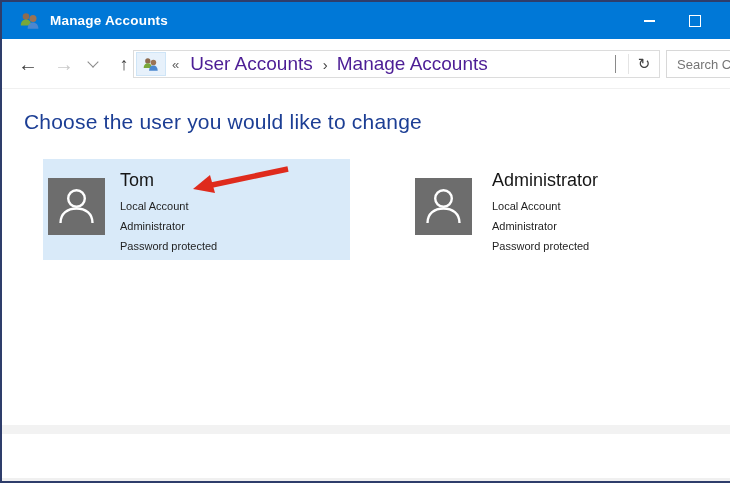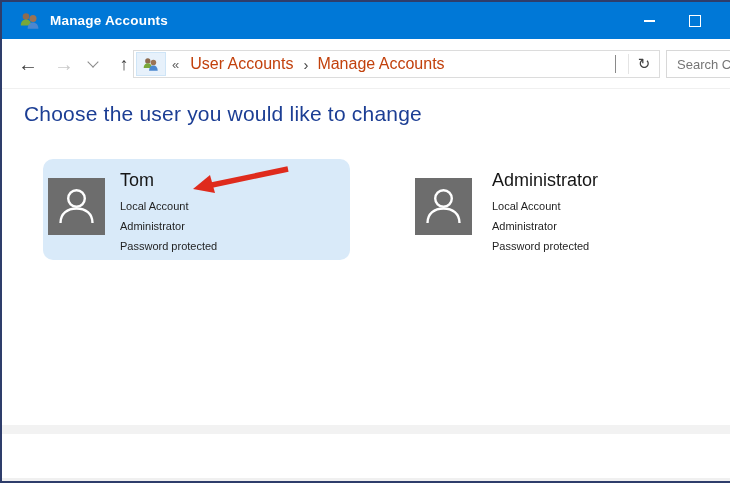--- a/index.html
+++ b/index.html
@@ -49,45 +49,45 @@
     position:absolute; left:131px; top:11px; width:527px; height:28px;
     border:1px solid #dcdcdc; background:#fff;
     display:flex; align-items:center;
   }
   .crumb-icon-chip {
     margin-left:2px; width:30px; height:24px;
     background:#e7f1fb; border:1px solid #cfe5f7;
     display:flex; align-items:center; justify-content:center;
   }
   .overflow-glyph { margin-left:6px; color:#5f5f5f; font-size:13px; }
-  .crumb { margin-left:11px; font-size:16px; color:#c2410c; white-space:nowrap; }
+  .crumb { margin-left:11px; font-size:19px; color:#4c1d95; white-space:nowrap; }
   .crumb-sep { margin:0 9px 0 10px; color:#444; font-size:15px; }
   .addr-spacer { flex:1; }
   .addr-chevron { margin-right:12px; }
   .addr-divider { width:1px; height:20px; background:#e4e4e4; }
   .refresh-btn { width:30px; text-align:center; font-size:15px; color:#414141; }
 
   .search-box {
     position:absolute; left:664px; top:11px; width:90px; height:28px;
     border:1px solid #d8d8d8; background:#fff; overflow:hidden;
   }
   .search-box input {
     border:none; outline:none; width:100%; height:100%;
     padding-left:10px; font-size:13px; font-family:"Liberation Sans", sans-serif; color:#444;
   }
   .search-box input::placeholder { color:#757575; opacity:1; }
 
   
   .heading {
-    position:absolute; left:22px; top:100px;
+    position:absolute; left:22px; top:108px;
     font-size:21px; color:#1c3e94; letter-spacing:.2px;
   }
 
   .user-tile { position:absolute; top:157px; width:307px; height:101px; }
-  .tile-tom { left:41px; background:#d9eaf9;border-radius:10px; }
+  .tile-tom { left:41px; background:#d9eaf9; }
   .tile-admin { left:406px; background:transparent; }
 
   .avatar {
     position:absolute; top:19px; width:57px; height:57px; background:#6d6d6d;
     display:flex; align-items:center; justify-content:center;
   }
   .tile-tom .avatar { left:5px; }
   .tile-admin .avatar { left:7px; }
 
   .tile-text { position:absolute; top:8px; }

